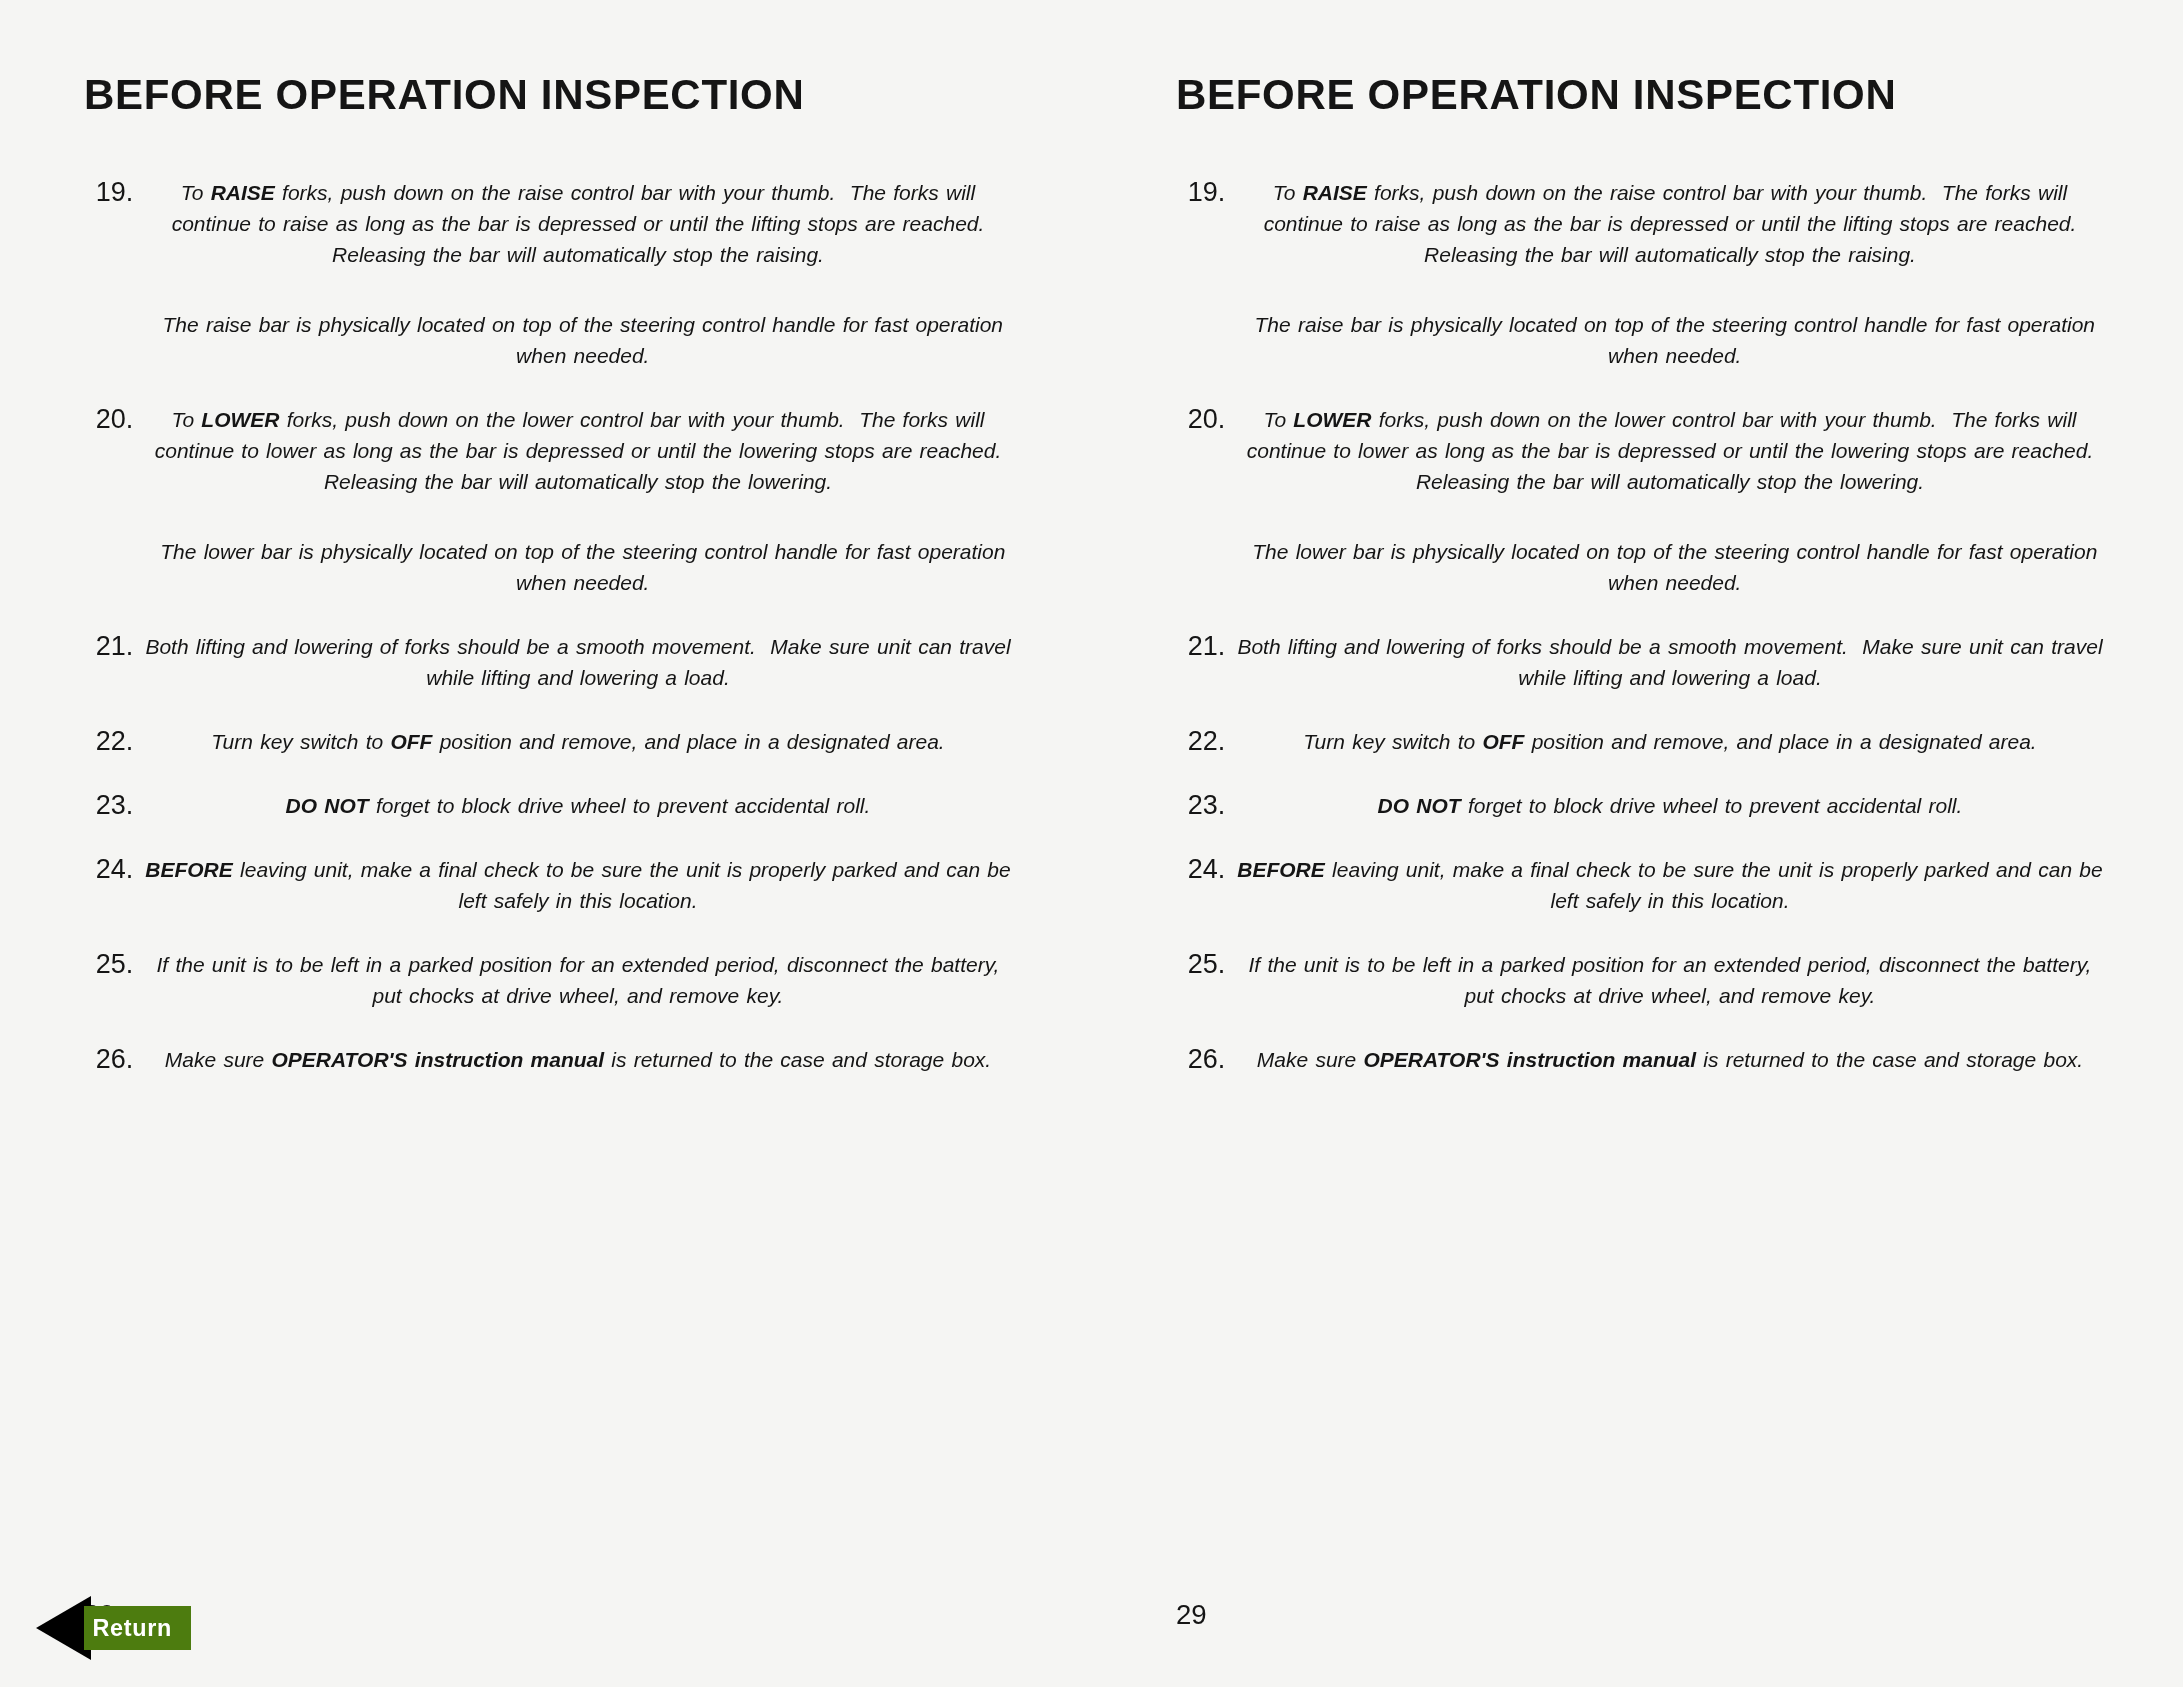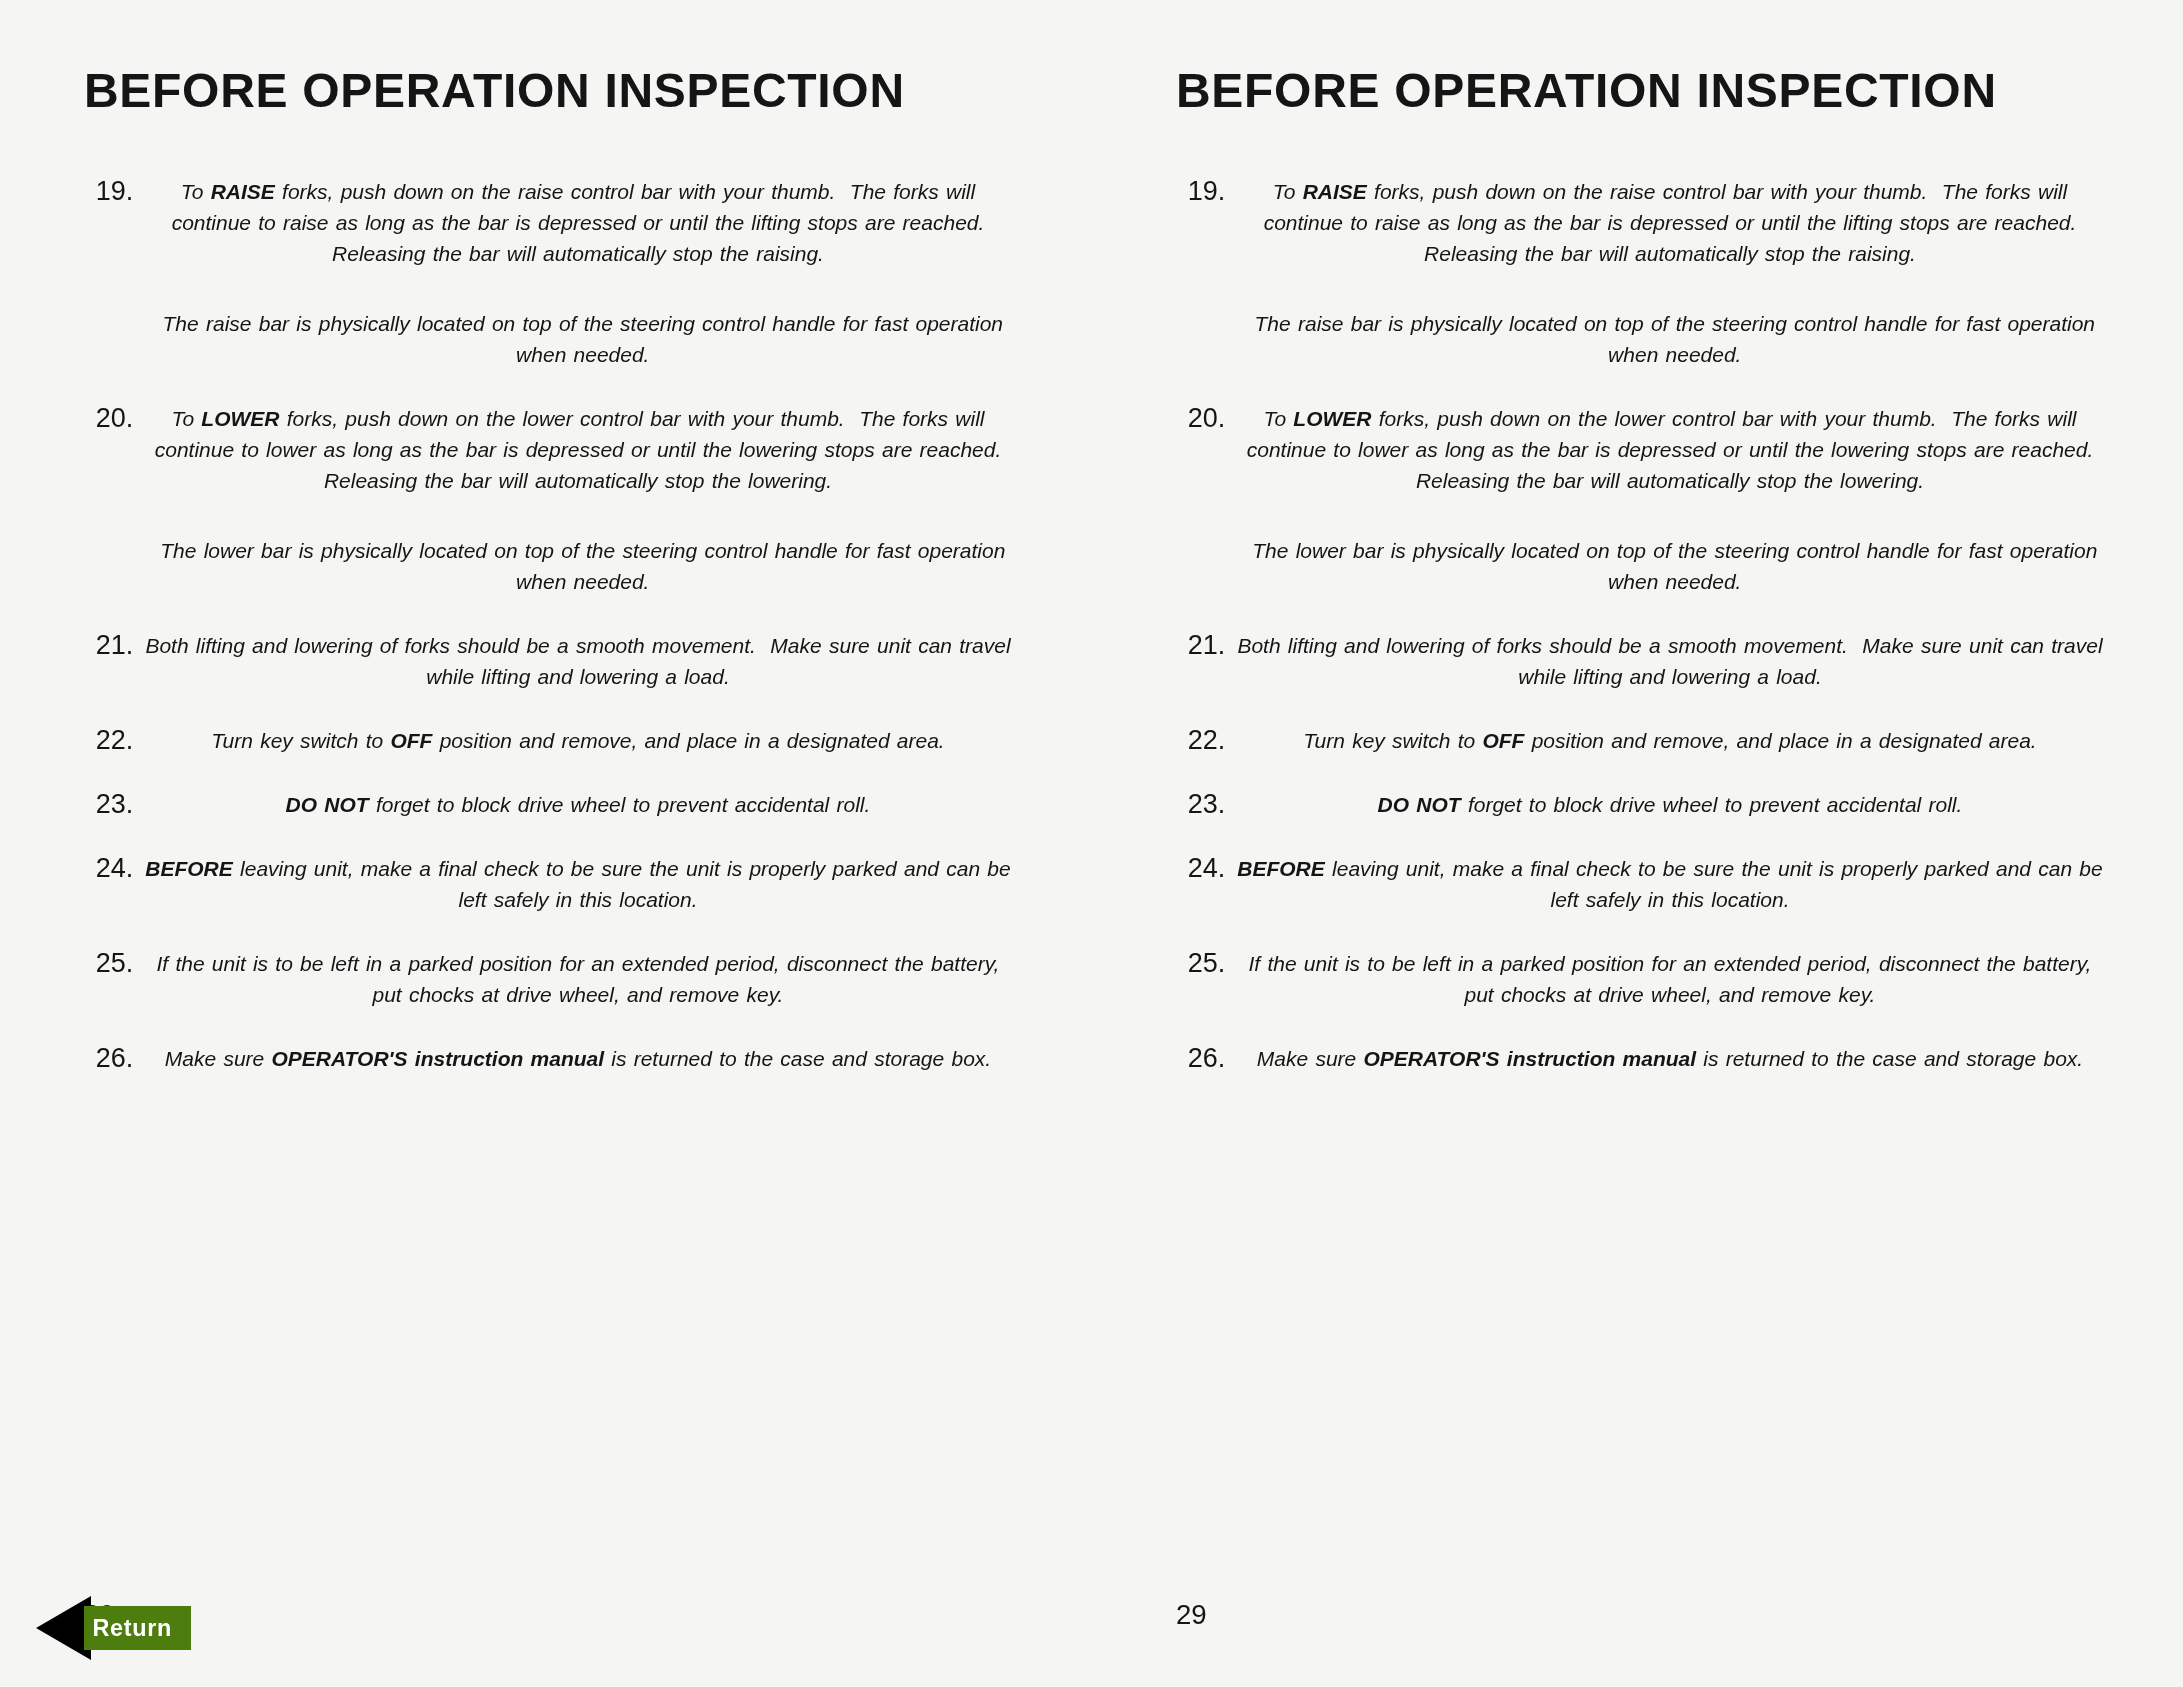--- a/index.html
+++ b/index.html
@@ -7,21 +7,21 @@
     width:2183px;height:1687px;
     background:#f5f5f3;
     font-family:"Liberation Sans",sans-serif;
     color:#151515;
     position:relative;overflow:hidden;
   }
   .page{position:absolute;inset:0;}
   .column{position:absolute;top:55px;width:927px;height:1606px;}
   .column.left{left:84px;}
   .column.right{left:1176px;}
-  h1.title{font-size:48px;font-weight:bold;margin:8px 0 58px 0;letter-spacing:0.7px;white-space:nowrap;}
+  h1.title{font-size:42px;font-weight:bold;margin:16px 0 58px 0;letter-spacing:0.7px;white-space:nowrap;}
   .items{width:100%;}
   .item{display:flex;margin-bottom:33px;text-align:center;}
   .num{flex:0 0 61px;font-size:27px;line-height:31px;}
   .body{flex:1;min-width:0;}
   .para{margin:0;font-size:21px;line-height:31px;white-space:pre-wrap;word-spacing:1.4px;font-style:italic;}
   .para.sub{margin-top:39px;padding-left:9.6px;}
   .b{font-weight:bold;}
   .page-number{position:absolute;top:1506px;left:0;width:100%;text-align:left;font-size:27.6px;margin-top:38px;}
   .return-button{position:absolute;left:36px;top:1596px;display:flex;align-items:center;cursor:pointer;}
   .arrow{width:0;height:0;border-top:32px solid transparent;border-bottom:32px solid transparent;border-right:55px solid #000;}

